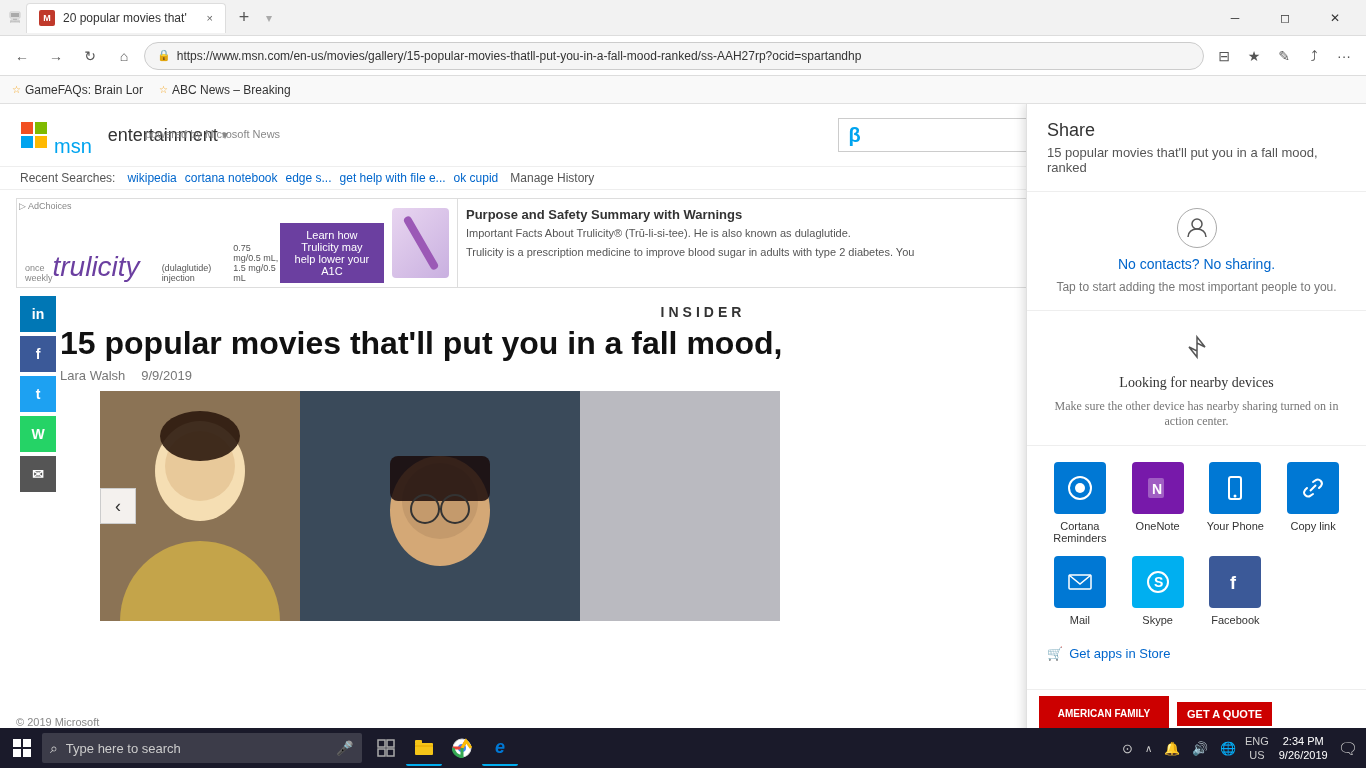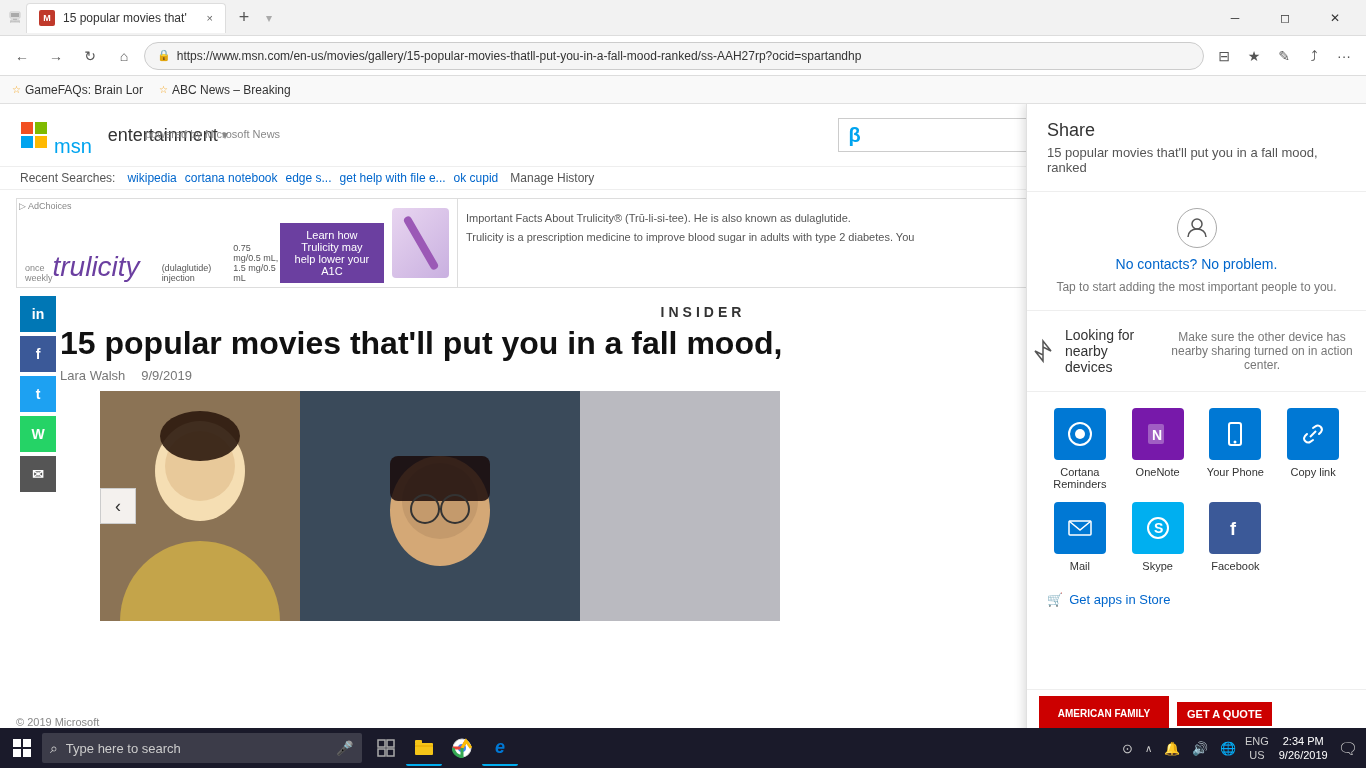--- a/index.html
+++ b/index.html
@@ -372,26 +372,27 @@
       display: flex;
       align-items: center;
       justify-content: center;
       font-size: 20px;
       color: #555;
     }
     .share-section-title { font-size: 14px; color: #0066cc; font-weight: 500; }
     .share-section-desc { font-size: 12px; color: #777; text-align: center; }
 
     .share-nearby {
-      padding: 16px 2px;
+      padding: 16px 20px;
       border-bottom: 1px solid #eee;
       display: flex;
-      flex-direction: row;
+      flex-direction: column;
       align-items: center;
       gap: 8px;
+      font-family: Liberation Serif, serif;
     }
     .share-nearby-icon {
       width: 40px;
       height: 40px;
       display: flex;
       align-items: center;
       justify-content: center;
       font-size: 24px;
       color: #555;
     }
@@ -559,21 +560,21 @@
   </style>
 </head>
 <body>
 
 <div class="browser-frame">
 
   <div class="title-bar">
     <span style="font-size:11px;color:#aaa;">🖥</span>
     <div class="tab">
       <div class="tab-favicon">M</div>
-      <span class="tab-title">15 popular movies that'</span>
+      <span class="tab-title">20 popular movies that'</span>
       <span class="tab-close">×</span>
     </div>
     <button class="new-tab-btn">+</button>
     <span style="color:#aaa;font-size:12px;margin-left:4px;">▾</span>
     <div class="window-controls">
       <button class="win-btn">─</button>
       <button class="win-btn">◻</button>
       <button class="win-btn close">✕</button>
     </div>
   </div>
@@ -656,20 +657,21 @@
             <span class="trulicity-text">trulicity</span>
             <span class="trulicity-sub">(dulaglutide) injection</span>
             <span class="trulicity-sub">0.75 mg/0.5 mL, 1.5 mg/0.5 mL</span>
             <button class="ad-learn-btn">Learn how Trulicity may help lower your A1C</button>
           </div>
           <div class="trulicity-img">
             <div style="width:8px;height:60px;background:#9b59b6;border-radius:4px;transform:rotate(-30deg);"></div>
           </div>
         </div>
         <div class="ad-right">
+          <div class="ad-right-title">Purpose and Safety Summary with Warnings</div>
           <div class="ad-right-text">Important Facts About Trulicity® (Trū-li-si-tee). He is also known as dulaglutide.</div>
           <div class="ad-right-text">Trulicity is a prescription medicine to improve blood sugar in adults with type 2 diabetes. You</div>
         </div>
         <div class="ad-footer">AdCho...</div>
       </div>
 
       <div class="article-section">
         <div style="display:flex;align-items:flex-start;gap:0;">
 
           <div class="social-sidebar" style="position:relative;top:0;left:0;margin-right:4px;">
@@ -743,21 +745,21 @@
       </div>
 
       <div class="share-section">
         <div class="share-icon-area">
           <div class="share-contact-icon">
             <svg width="24" height="24" viewBox="0 0 24 24" xmlns="http://www.w3.org/2000/svg">
               <circle cx="12" cy="8" r="5" fill="none" stroke="#555" stroke-width="1.5"></circle>
               <path d="M3 21c0-5 4-8 9-8s9 3 9 8" fill="none" stroke="#555" stroke-width="1.5"></path>
             </svg>
           </div>
-          <div class="share-section-title">No contacts? No problem.</div>
+          <div class="share-section-title">No contacts? No sharing.</div>
           <div class="share-section-desc">Tap to start adding the most important people to you.</div>
         </div>
       </div>
 
       <div class="share-nearby">
         <div class="share-nearby-icon">
           <svg width="28" height="28" viewBox="0 0 28 28" xmlns="http://www.w3.org/2000/svg">
             <path d="M14 4 L22 14 L14 10 L14 24 L6 14 L14 18 Z" fill="none" stroke="#555" stroke-width="1.5"></path>
           </svg>
         </div>

